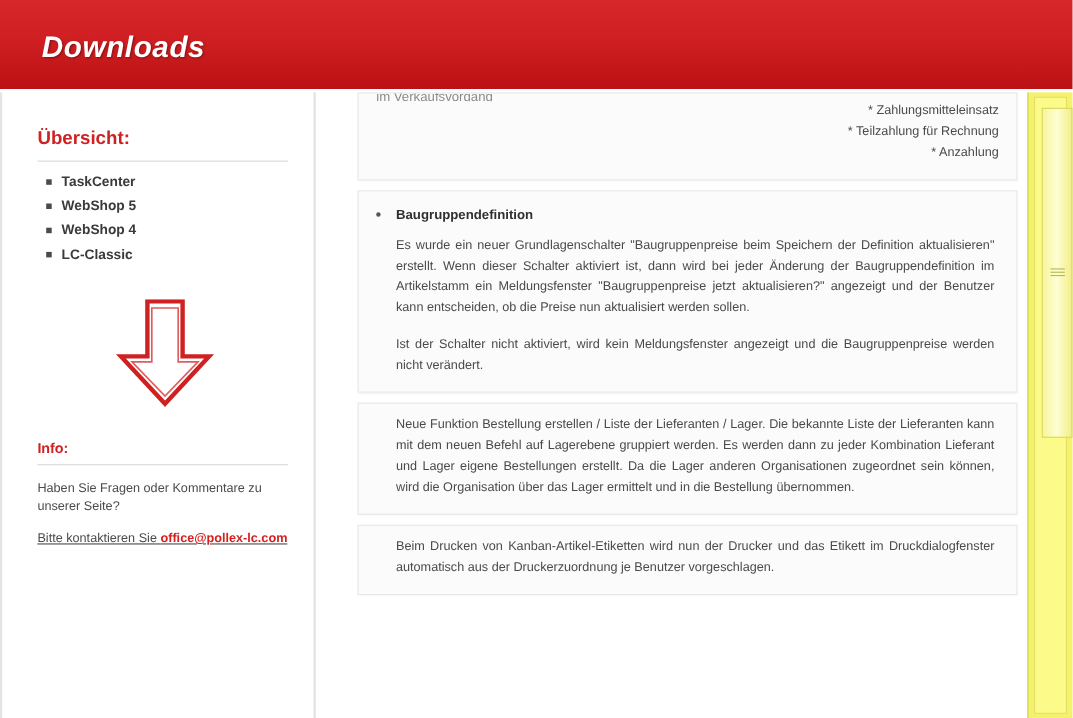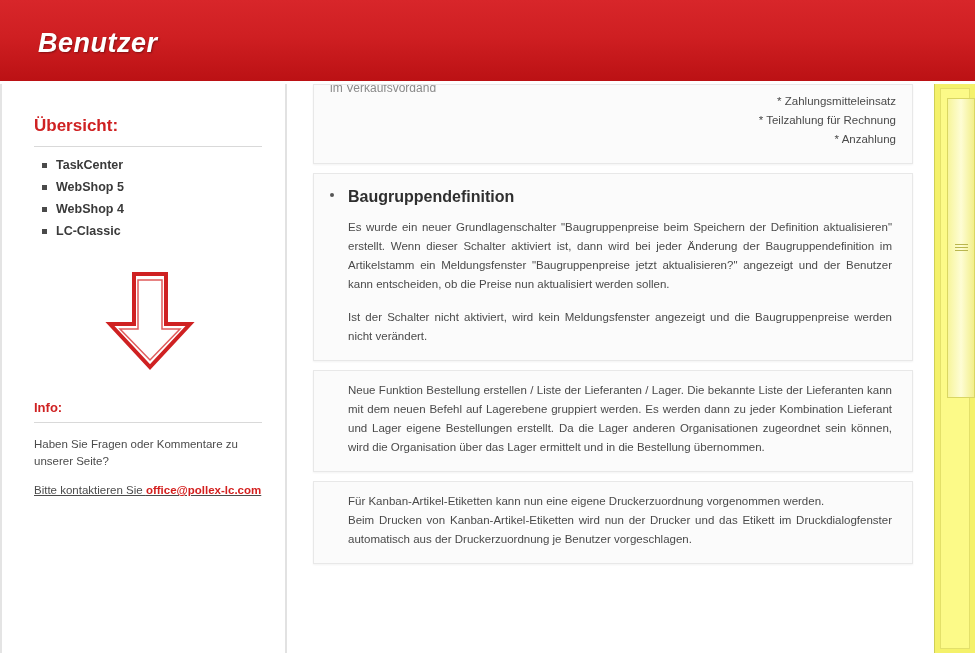--- a/index.html
+++ b/index.html
@@ -165,41 +165,41 @@
   #main {
     position: absolute;
     left: 289px;
     top: 0;
     width: 686px;
     height: 569px;
     background: #ffffff;
   }
   #doc-area {
     position: absolute;
-    left: 24px;
+    left: 36px;
     top: 0;
     width: 600px;
     height: 569px;
     background: #ffffff;
   }
   .panel {
     position: relative;
     background: #fbfbfb;
     border: 1px solid #e8e8e8;
     box-shadow: 0 1px 2px rgba(0,0,0,0.05);
     margin-bottom: 9px;
     padding: 10px 16px 14px 16px;
     box-sizing: border-box;
   }
   .panel-clipped {
     padding-top: 0;
   }
   .panel-title {
     position: relative;
-    font-size: 16px;
+    font-size: 12px;
     font-weight: bold;
     color: #2f2f2f;
     margin: 4px 0 12px 18px;
   }
   .panel-title .tbullet {
     position: absolute;
     left: -18px;
     top: 5px;
     width: 4px;
     height: 4px;
@@ -275,21 +275,21 @@
     margin-bottom: 2px;
     background: #b9b64e;
   }
 </style>
 </head>
 <body>
 
 <div id="page">
 
   <div id="header">
-    <div id="header-title">Benutzer</div>
+    <div id="header-title">Downloads</div>
   </div>
 
   <div id="content">
 
     <div id="sidebar">
       <div id="sidebar-left-edge"></div>
 
       <div class="side-heading" id="uebersicht-heading">Übersicht:</div>
       <div id="uebersicht-rule"></div>
 
@@ -351,21 +351,20 @@
         </div>
 
         <div class="panel">
           <div class="panel-body">
             <p>Neue Funktion Bestellung erstellen / Liste der Lieferanten / Lager. Die bekannte Liste der Lieferanten kann mit dem neuen Befehl auf Lagerebene gruppiert werden. Es werden dann zu jeder Kombination Lieferant und Lager eigene Bestellungen erstellt. Da die Lager anderen Organisationen zugeordnet sein können, wird die Organisation über das Lager ermittelt und in die Bestellung übernommen.</p>
           </div>
         </div>
 
         <div class="panel">
           <div class="panel-body">
-            <p style="margin-bottom:0;">Für Kanban-Artikel-Etiketten kann nun eine eigene Druckerzuordnung vorgenommen werden.</p>
             <p>Beim Drucken von Kanban-Artikel-Etiketten wird nun der Drucker und das Etikett im Druckdialogfenster automatisch aus der Druckerzuordnung je Benutzer vorgeschlagen.</p>
           </div>
         </div>
 
       </div>
 
     </div>
 
   </div>
 

